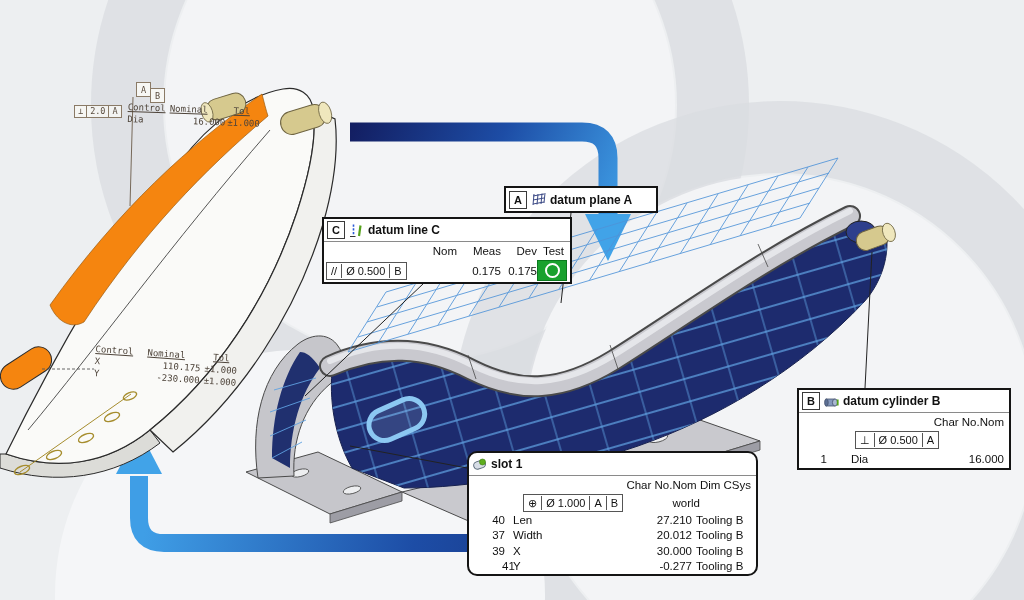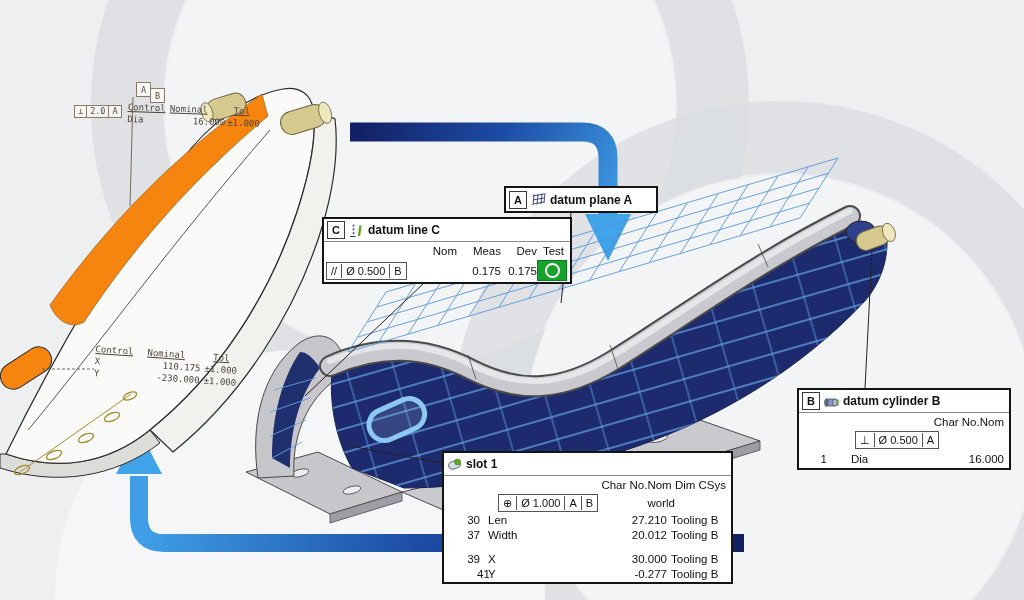--- a/index.html
+++ b/index.html
@@ -308,21 +308,21 @@
       <span>A</span>
     </span>
   </div>
   <div style="display:grid;grid-template-columns:34px 1fr auto;height:18px;align-items:center;padding-right:5px;">
     <span class="rt" style="padding-right:6px;">1</span>
     <span style="padding-left:18px;">Dia</span>
     <span>16.000</span>
   </div>
 </div>
 
-<div class="tbl" style="left:442px;top:451px;width:287px;">
+<div class="tbl" style="left:467px;top:451px;width:287px;border-radius:10px;">
   <div class="title">
     <svg class="cicon" viewBox="0 0 15 15">
       <rect x="1.5" y="4" width="12" height="7.5" rx="3.75" fill="#d7dde6" stroke="#5a6a7a" stroke-width="1" transform="rotate(-18 7.5 7.5)"></rect>
       <circle cx="10.5" cy="5" r="3" fill="#5fae1e" stroke="#3c7a10" stroke-width="0.6"></circle>
     </svg>
     <span>slot 1</span>
   </div>
   <div class="hdr-row">
     <span>Char No.</span>
     <span>Nom Dim CSys</span>
@@ -330,32 +330,32 @@
   <div style="height:19px;display:flex;align-items:center;">
     <span class="fcf" style="margin-left:54px;">
       <span>⊕</span>
       <span><i style="font-style:normal">Ø</i> <i style="font-style:normal">1.000</i></span>
       <span>A</span>
       <span>B</span>
     </span>
     <span style="margin-left:auto;margin-right:56px;">world</span>
   </div>
   <div style="display:grid;grid-template-columns:44px 1fr 60px 64px;height:15.5px;align-items:center;">
-    <span class="rt" style="padding-right:8px;">30</span>
+    <span class="rt" style="padding-right:8px;">40</span>
     <span>Len</span>
     <span class="rt">27.210</span>
     <span style="padding-left:4px;">Tooling B</span>
   </div>
   <div style="display:grid;grid-template-columns:44px 1fr 60px 64px;height:15.5px;align-items:center;">
     <span class="rt" style="padding-right:8px;">37</span>
     <span>Width</span>
     <span class="rt">20.012</span>
     <span style="padding-left:4px;">Tooling B</span>
   </div>
-  <div style="display:grid;grid-template-columns:44px 1fr 60px 64px;height:15.5px;align-items:center;margin-top:8px;">
+  <div style="display:grid;grid-template-columns:44px 1fr 60px 64px;height:15.5px;align-items:center;">
     <span class="rt" style="padding-right:8px;">39</span>
     <span>X</span>
     <span class="rt">30.000</span>
     <span style="padding-left:4px;">Tooling B</span>
   </div>
   <div style="display:grid;grid-template-columns:44px 1fr 60px 64px;height:15.5px;align-items:center;">
     <span class="rt" style="padding-right:8px;padding-left:33px;">41</span>
     <span>Y</span>
     <span class="rt">-0.277</span>
     <span style="padding-left:4px;">Tooling B</span>

